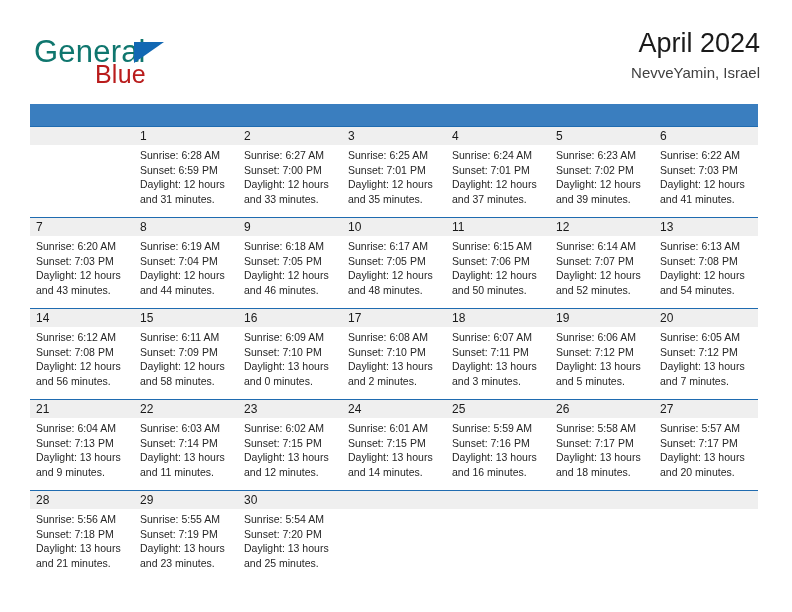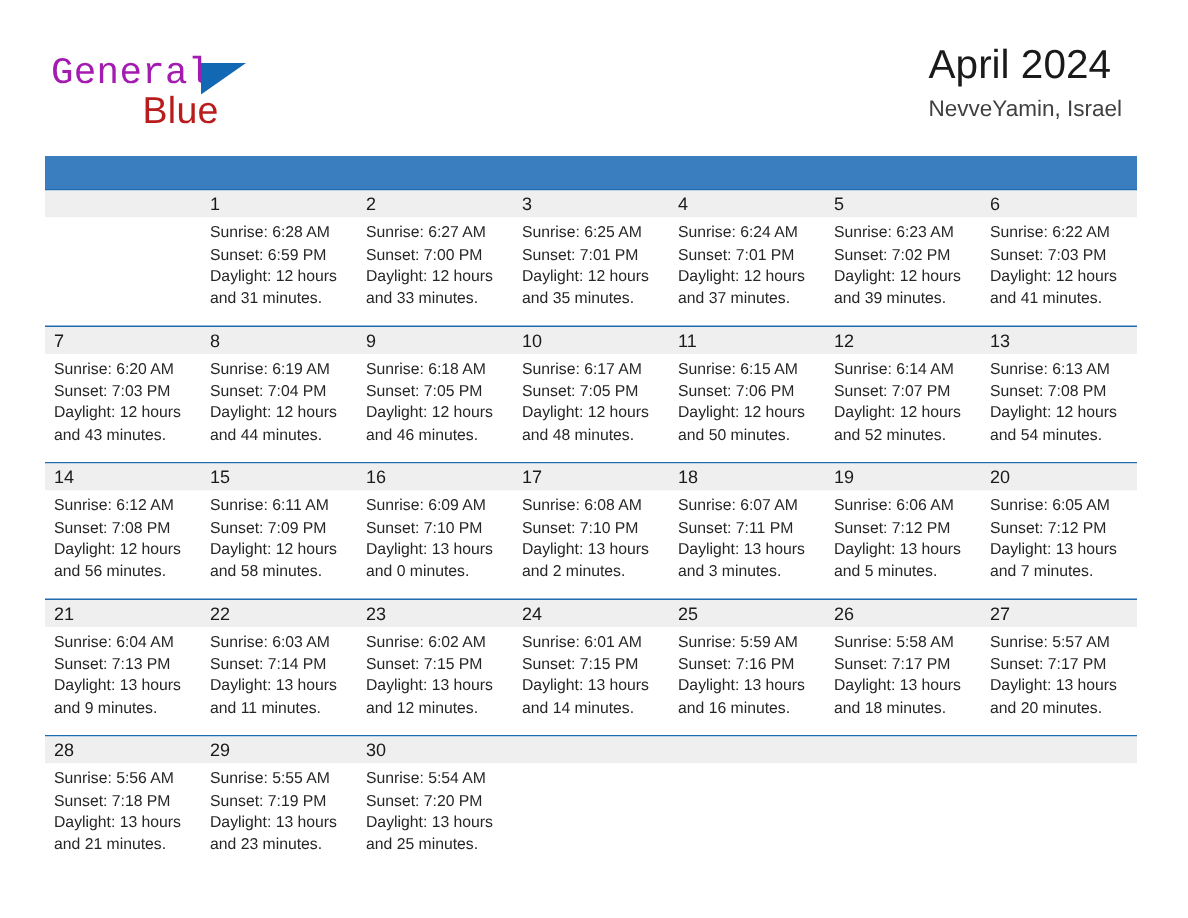--- a/index.html
+++ b/index.html
@@ -33,24 +33,24 @@
     position: absolute;
     left: 4px;
     top: 8px;
     width: 220px;
     height: 56px;
   }
   .brand-general {
     position: absolute;
     left: 0;
     top: 0;
-    font-size: 25px;
+    font-size: 31px;
     letter-spacing: 0.2px;
-    color: #a21caf;
-    font-family: Liberation Mono, monospace;
+    color: #0f766e;
+    font-family: Liberation Sans, sans-serif;
   }
   .brand-blue {
     position: absolute;
     left: 61px;
     top: 26px;
     font-size: 25px;
     letter-spacing: 0.2px;
     color: #b91c1c;
     font-family: "Liberation Sans", sans-serif;
   }
@@ -59,22 +59,23 @@
     left: 100px;
     top: 8px;
     width: 0;
     height: 0;
     border-left: 30px solid #1268b3;
     border-bottom: 21px solid transparent;
   }
 
   .title-block {
     position: absolute;
-    right: 12px;
+    right: 0;
     top: 0;
+    text-align: right;
   }
   .cal-title {
     font-size: 27px;
     color: #1a1a1a;
     line-height: 34px;
     white-space: nowrap;
   }
   .cal-subtitle {
     font-size: 15px;
     color: #404040;

